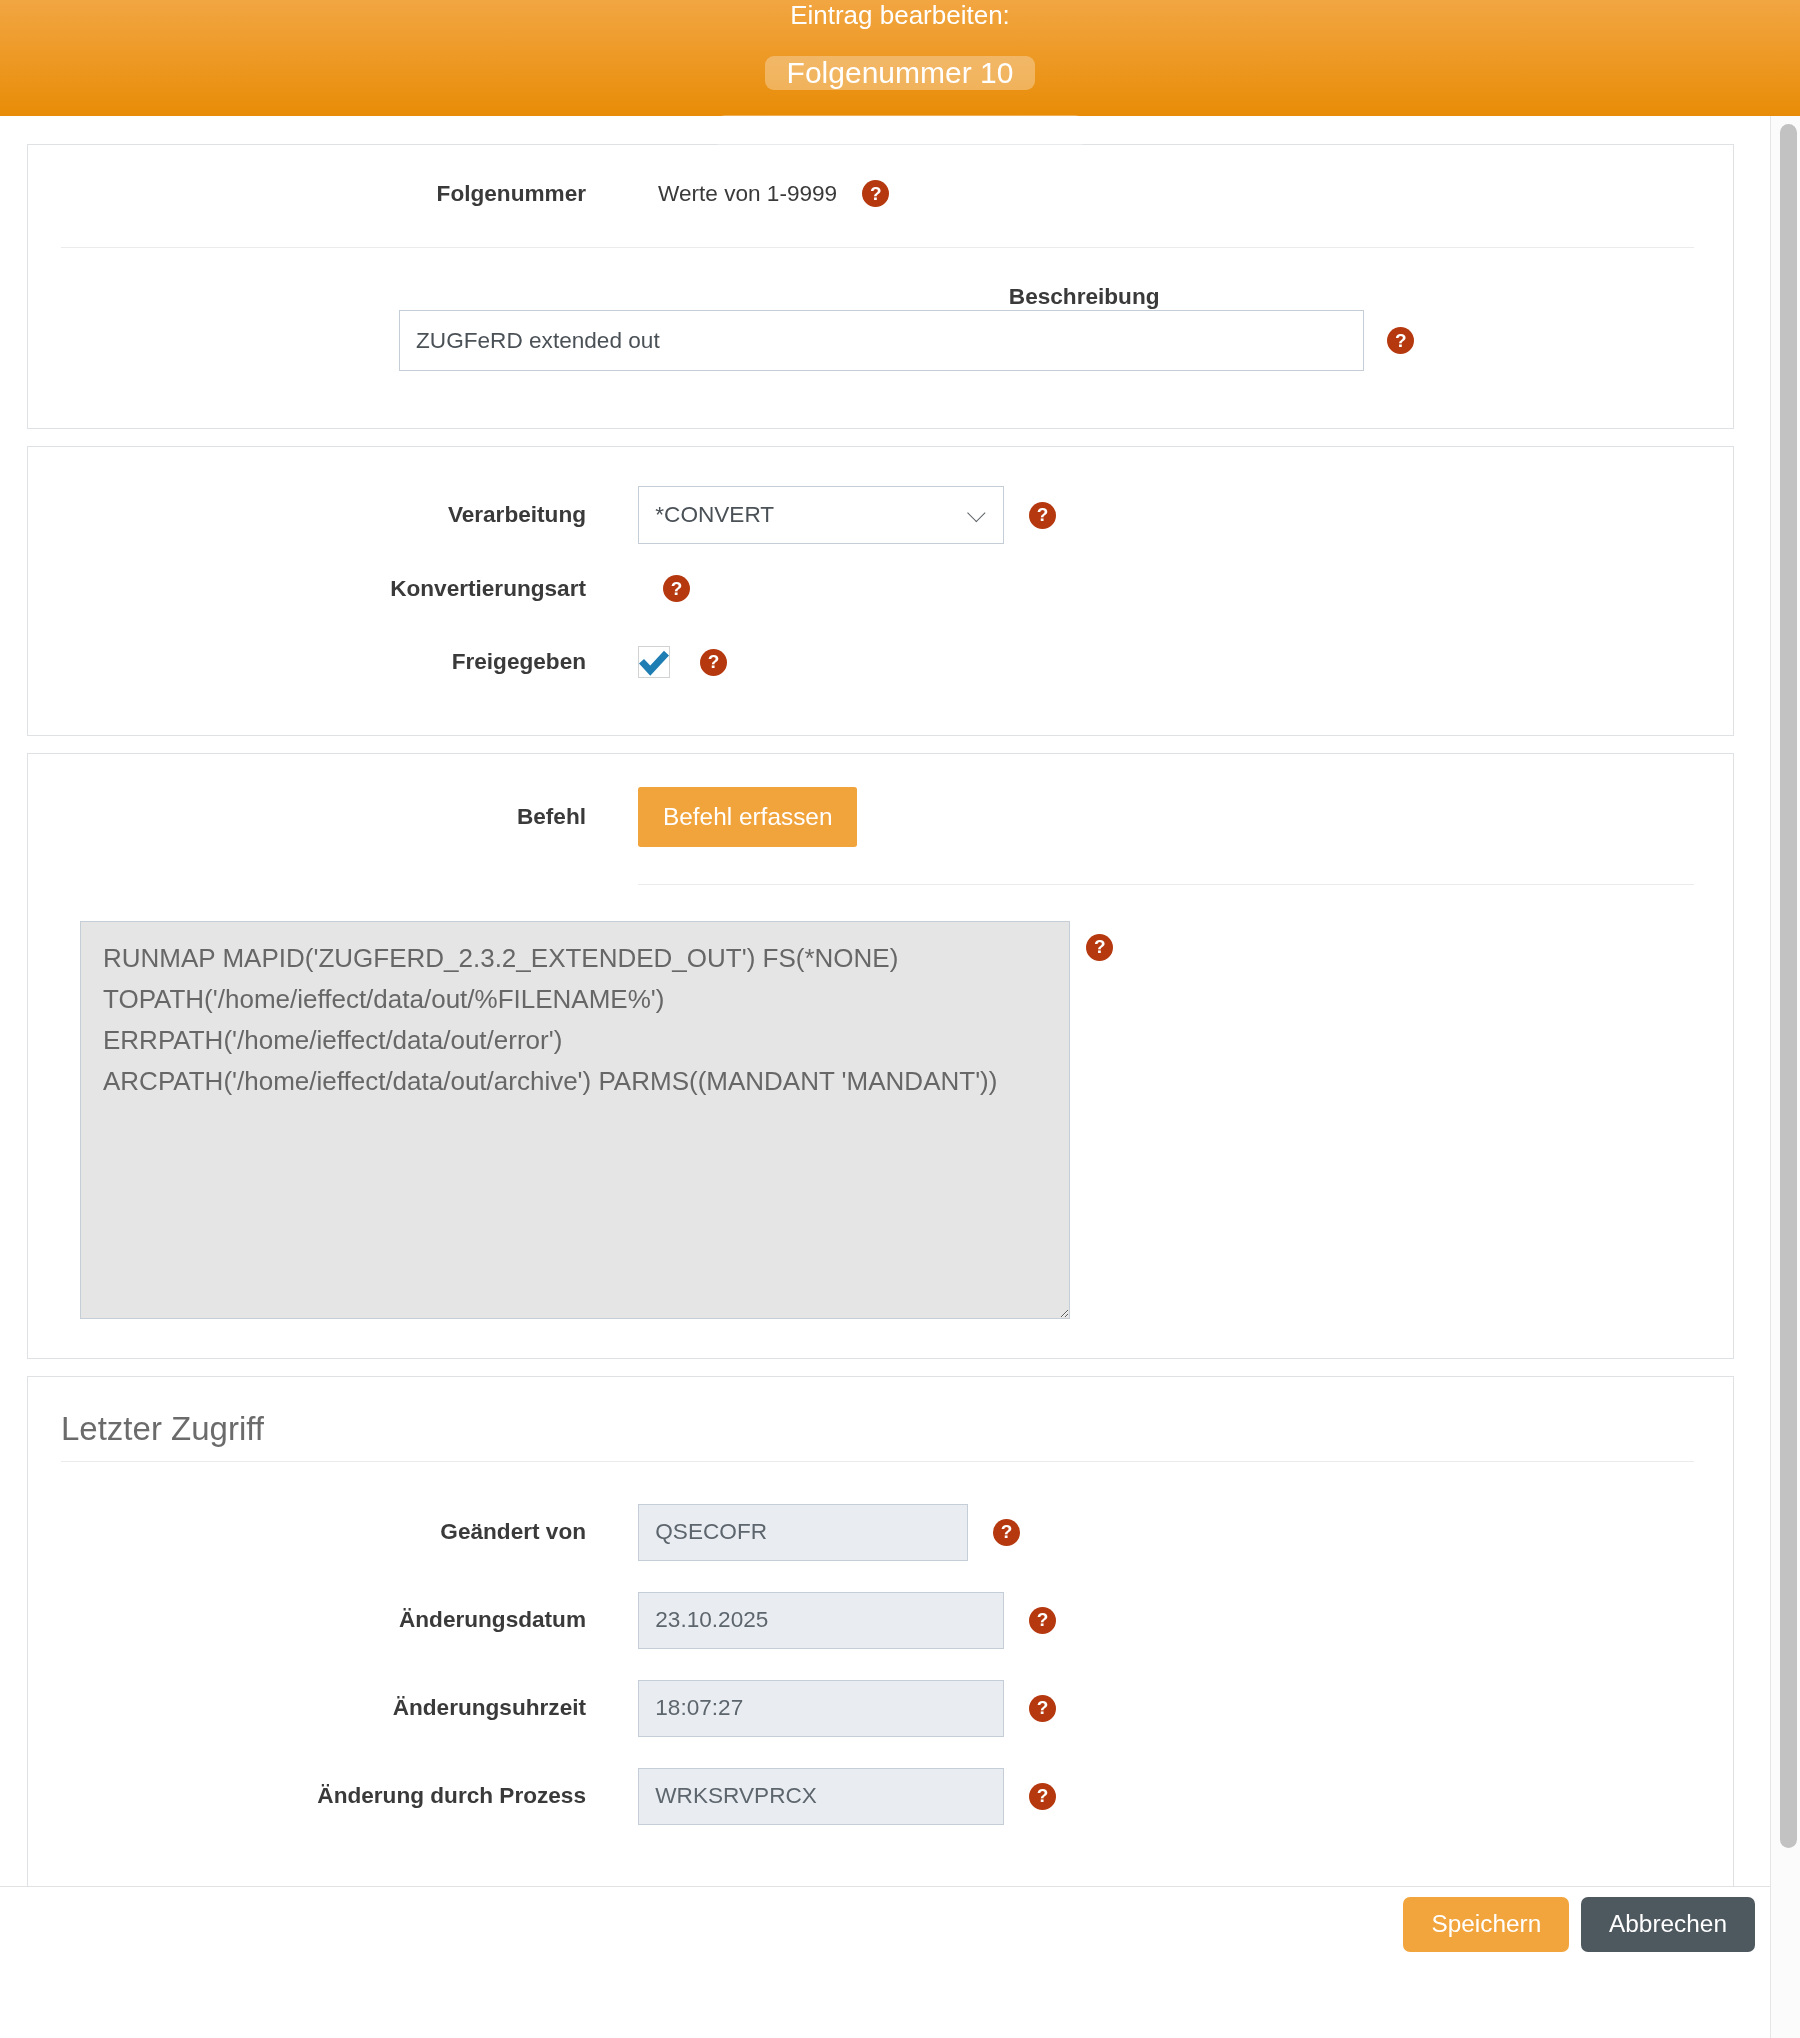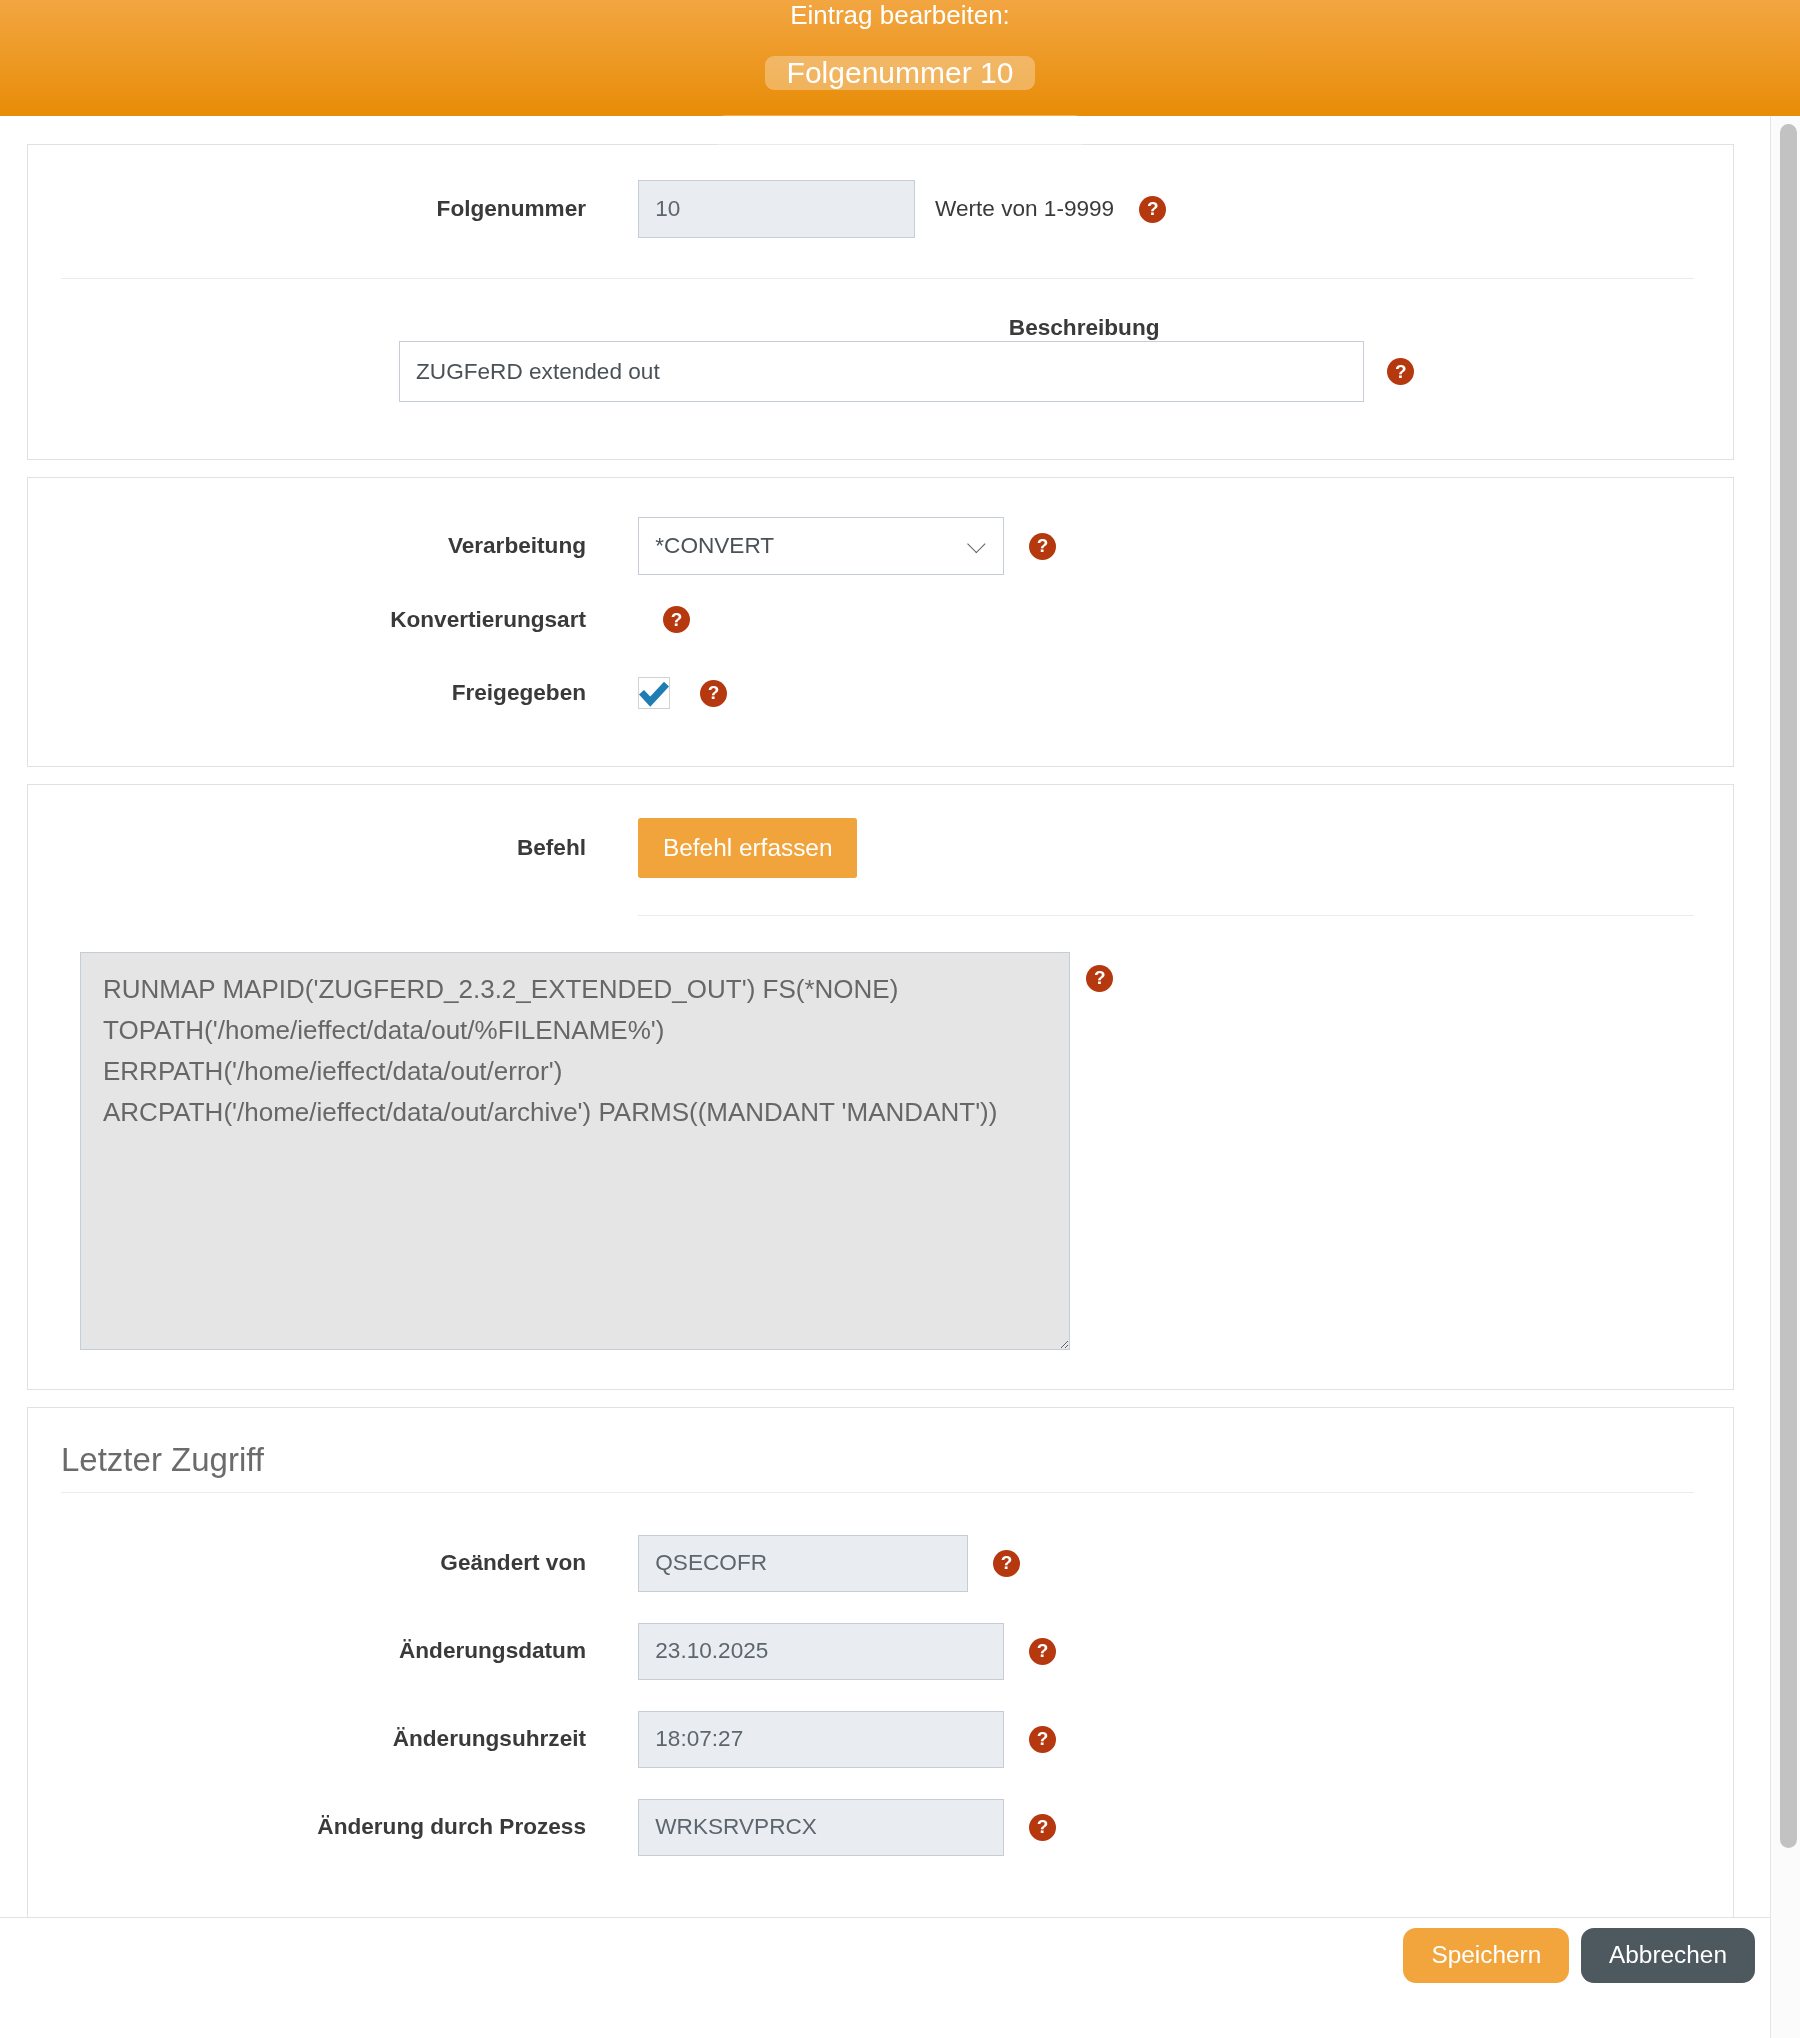--- a/index.html
+++ b/index.html
@@ -129,21 +129,21 @@
     font-size:33px; font-weight:400; color:#6b6b6b;
     margin:0; padding:33px 0 12.7px 33px;
   }
 
   
   .footer {
     display:flex; justify-content:flex-end; gap:11.8px;
     padding:10px 45px 0 0;
   }
   .btn-footer {
-    border:none; border-radius:13px;
+    border:none; border-radius:7px;
     font-family:inherit; font-size:24.4px; color:#fff;
     height:55px; padding:0 28px; cursor:pointer;
   }
   .btn-save   { background:#f2a53c; }
   .btn-cancel { background:#4e585f; }
 
   
   .pt39 { padding-top:35px; } .pb63 { padding-bottom:57px; }
   .pt43 { padding-top:39px; }
   .pt37 { padding-top:33px; } .pb43 { padding-bottom:39px; }
@@ -161,21 +161,20 @@
   <span class="badge">Folgenummer 10</span>
   <span class="badge">ZUGFeRD extended out</span>
 </header>
 
 <div class="content">
 
   <section class="card pt39 pb63">
     <div class="row">
       <div class="label-col">Folgenummer</div>
       <div class="ctrl-col">
-        <input class="txt-input ro" style="width: 277px;" disabled="" value="10">
         <span class="hint">Werte von 1-9999</span>
         <span class="help" style="margin-left:25px;">?</span>
       </div>
     </div>
     <hr class="divider mt44">
     <div class="row mt40">
       <div class="label-col">Beschreibung</div>
       <div class="ctrl-col">
         <input class="txt-input" style="width: 965px; height: 61px;" value="ZUGFeRD extended out">
         <span class="help" style="margin-left:23.5px;">?</span>

